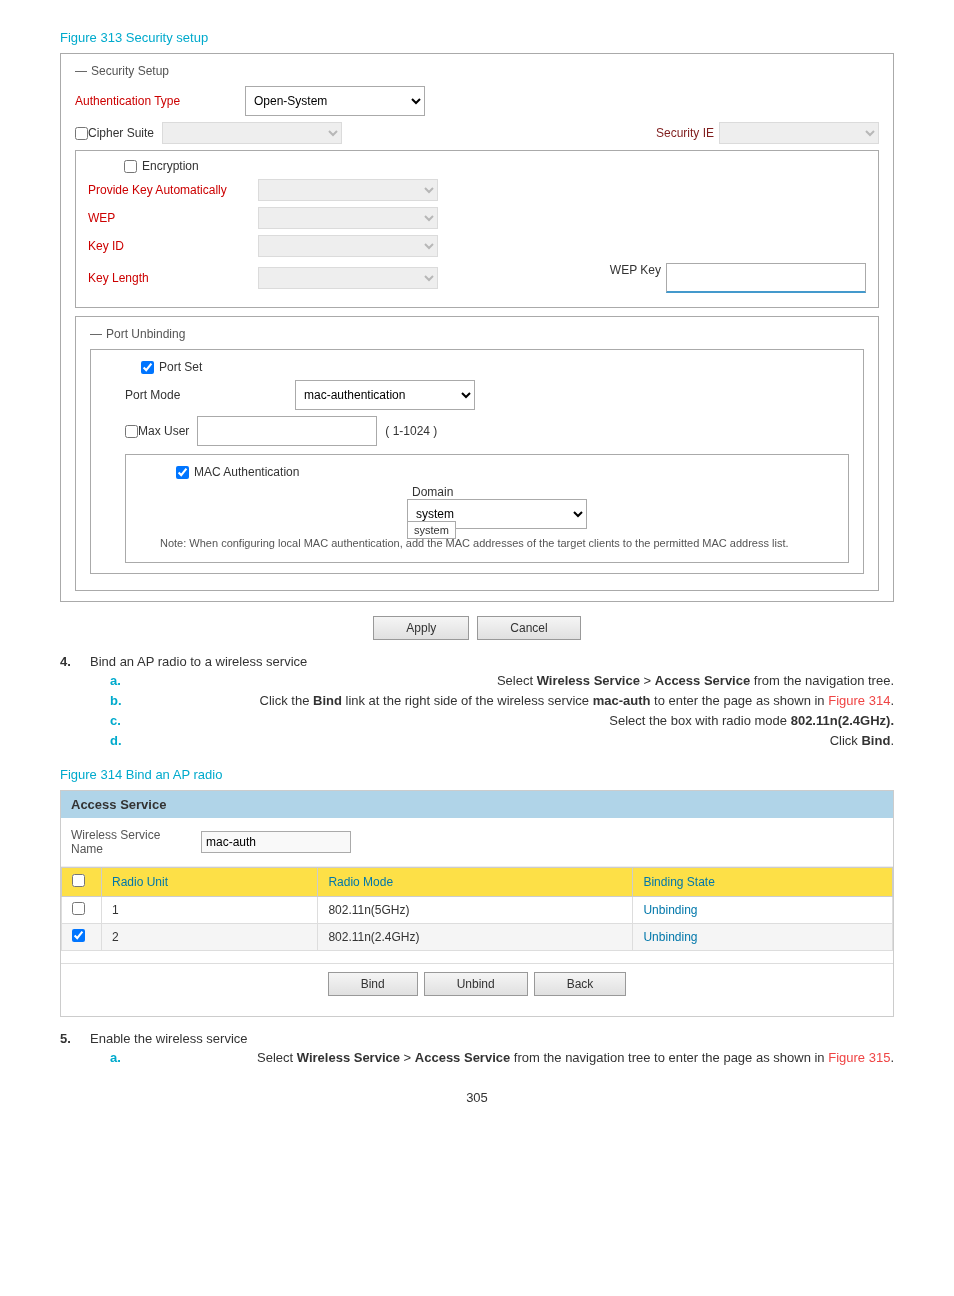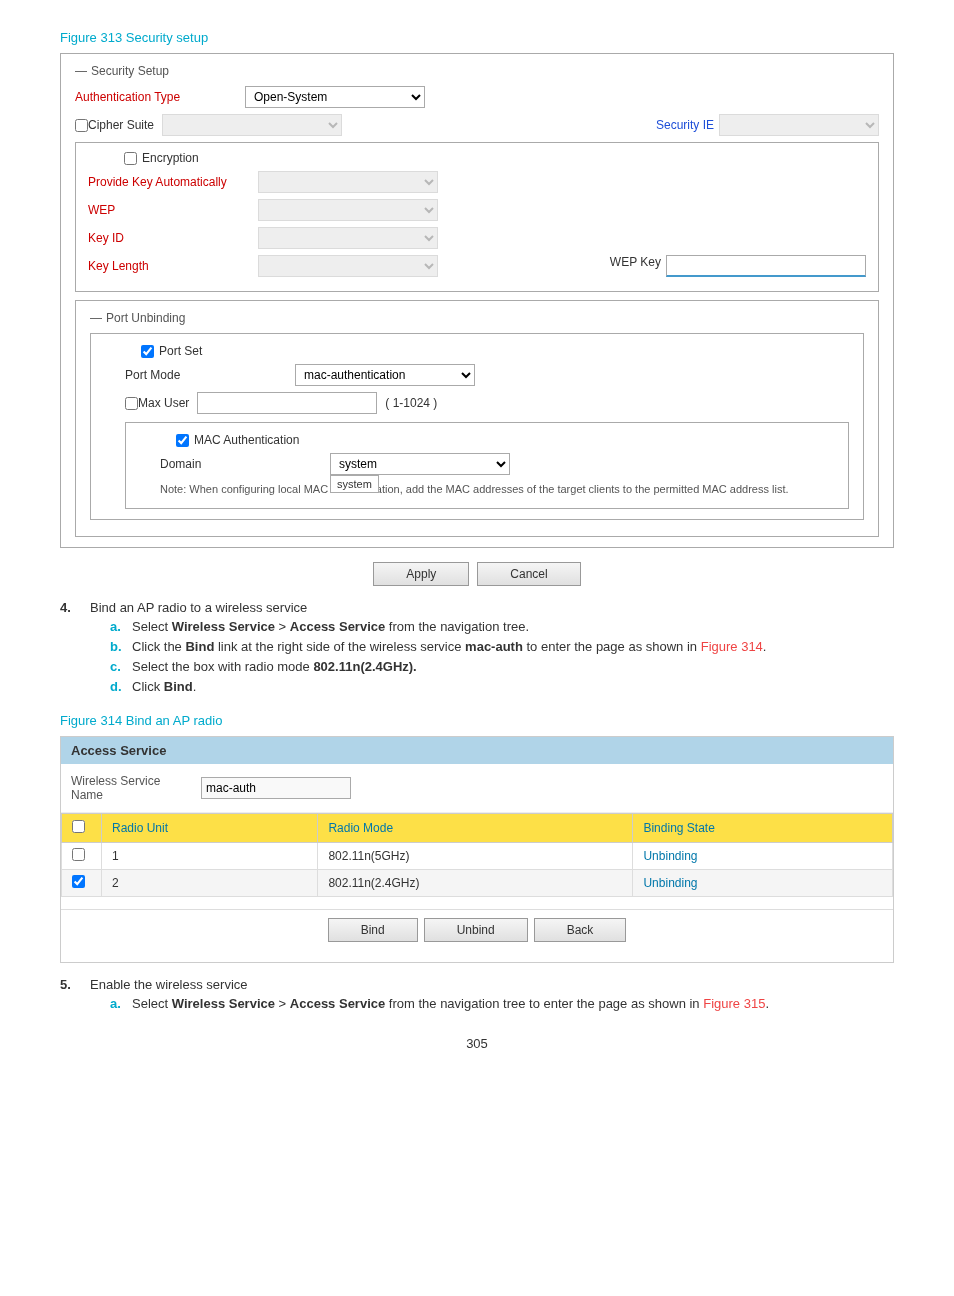--- a/index.html
+++ b/index.html
@@ -44,21 +44,21 @@
       font-size: 12px;
       color: #c00;
     }
     .form-label-black {
       width: 170px;
       font-size: 12px;
       color: #333;
     }
     .form-control {
       border: 1px solid #aaa;
-      height: 22px;
+      height: 30px;
       font-size: 12px;
       padding: 0 4px;
     }
     select.form-control {
       width: 180px;
       background: #fff;
     }
     input.form-control {
       width: 180px;
     }
@@ -78,21 +78,21 @@
     }
     .checkbox-row input[type=checkbox] {
       margin-right: 5px;
     }
     .checkbox-label {
       font-size: 12px;
       color: #333;
     }
     .security-ie-label {
       font-size: 12px;
-      color: #1d4ed8;
+      color: #7f1d1d;
       margin-right: 5px;
     }
     .wep-key-label {
       font-size: 12px;
       color: #333;
       margin-right: 5px;
     }
     .port-security-panel {
       border: 1px solid #aaa;
       padding: 10px 14px;
@@ -144,21 +144,21 @@
     .sub-list li {
       margin-bottom: 5px;
       font-size: 13px;
       display: flex;
     }
     .sub-marker {
       font-weight: bold;
       color: #00aacc;
       min-width: 22px;
     }
-    .sub-text { flex: 1; }
+    .sub-text { flex: 1; text-align: right; }
     .link-text { color: #ef4444; text-decoration: none; }
     
     .access-service-header {
       background: #b0d4e8;
       color: #333;
       padding: 6px 10px;
       font-size: 13px;
       font-weight: bold;
       margin-bottom: 0;
     }
@@ -333,21 +333,21 @@
           <input type="text" class="form-control" style="width: 180px;">
           <span style="margin-left:8px;font-size:12px;">( 1-1024 )</span>
         </div>
 
         <div class="mac-auth-panel" style="margin-left:20px;margin-top:8px;">
           <div class="checkbox-row">
             <input type="checkbox" checked="" style="">
             <span class="checkbox-label">MAC Authentication</span>
           </div>
 
-          <div class="form-row" style="padding-left:20px;margin-top:4px;">
+          <div class="form-row" style="padding-left:20px;margin-top:4px;flex-direction:column;">
             <div class="form-label-black">Domain</div>
             <div class="domain-dropdown-wrapper">
               <select class="form-control">
                 <option>system</option>
               </select>
               <div class="dropdown-popup">
                 <span>system</span>
               </div>
             </div>
           </div>

